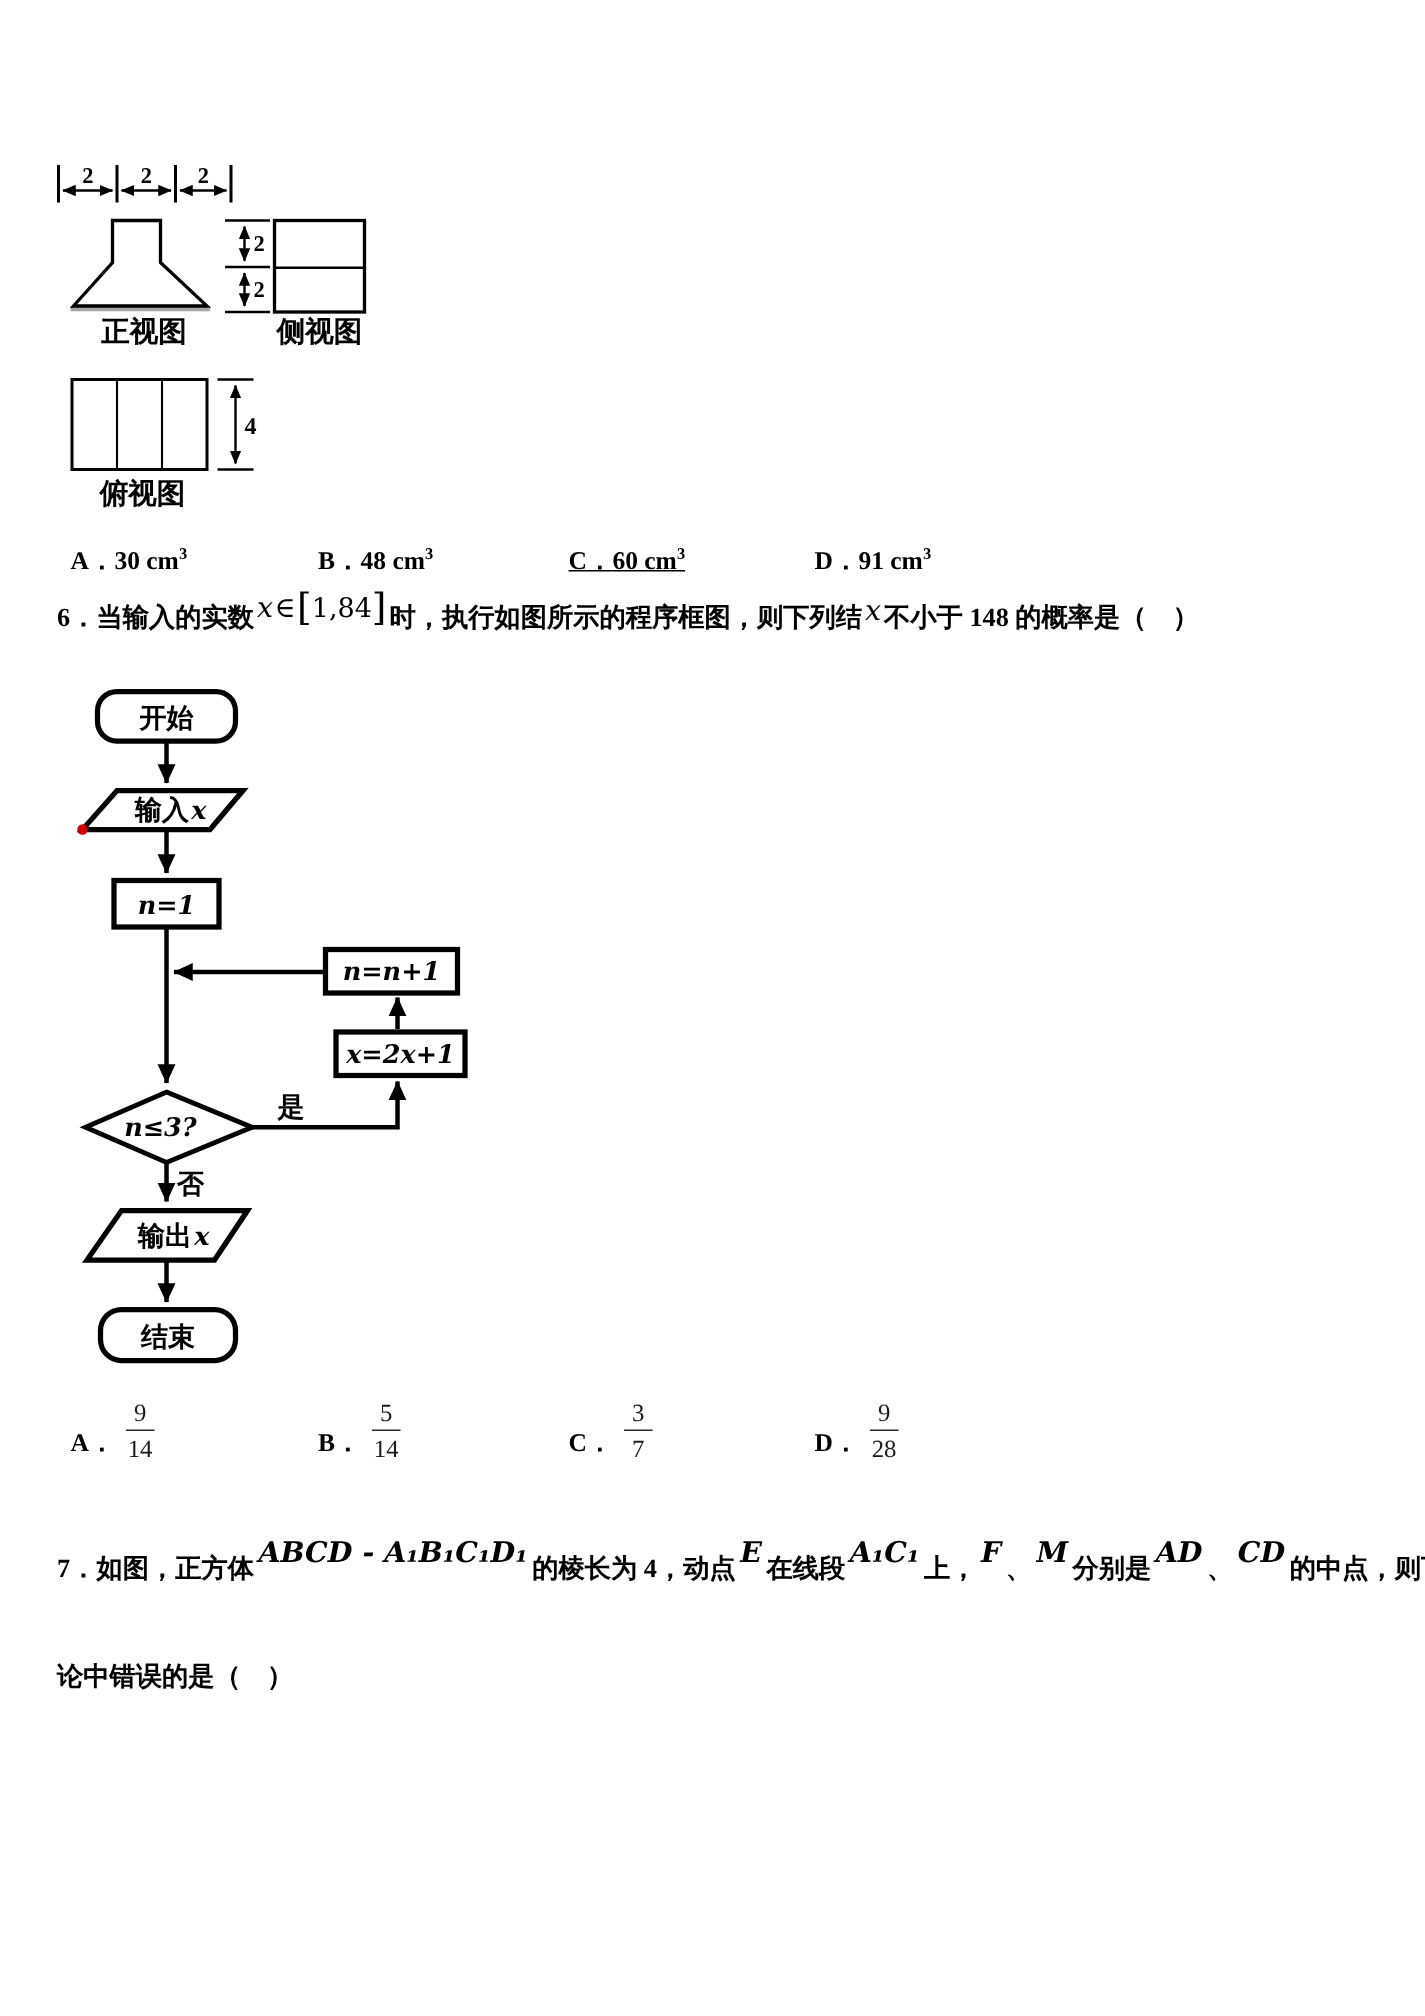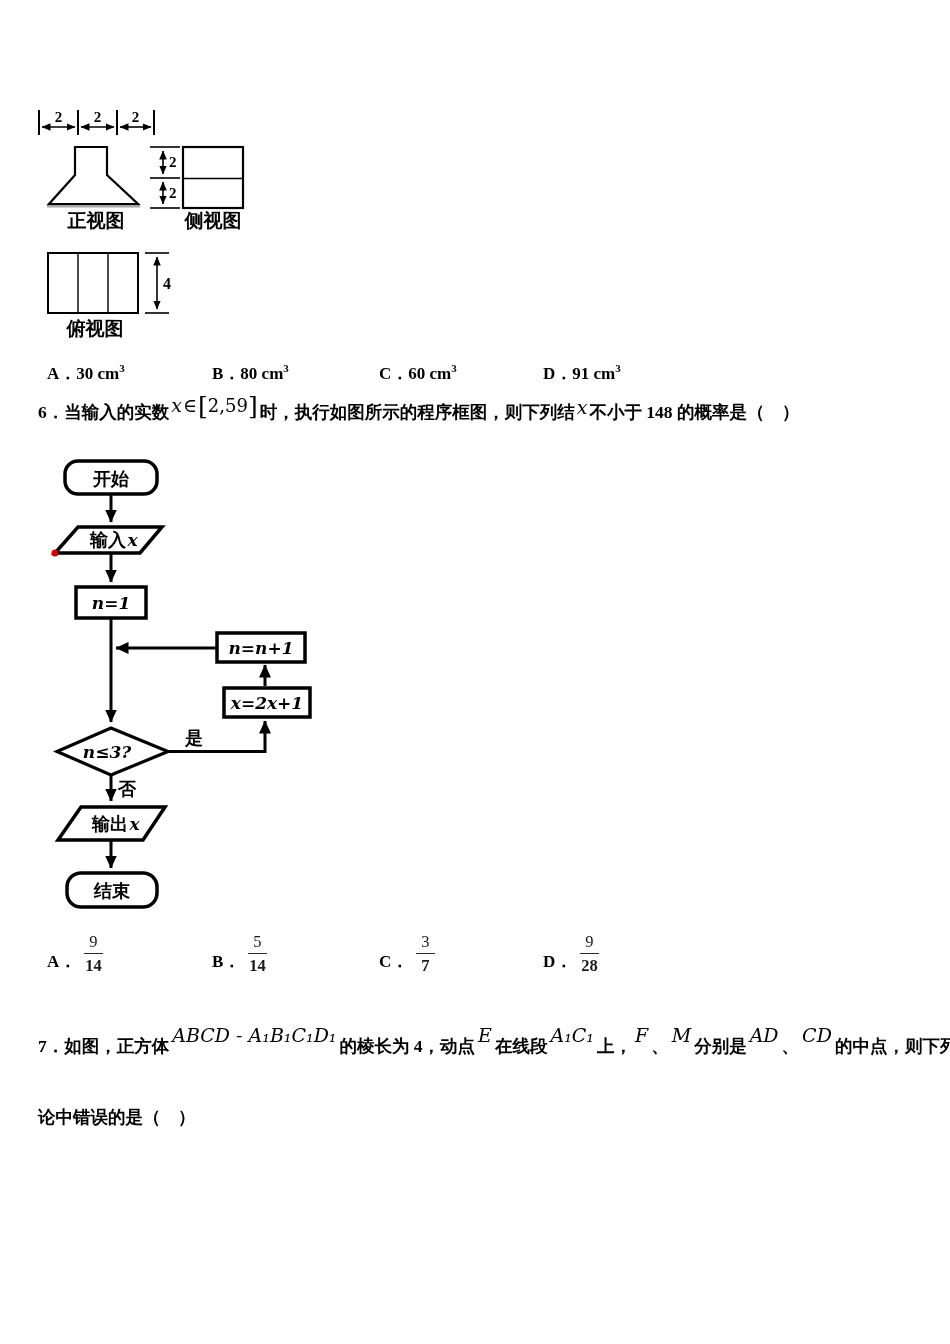--- a/index.html
+++ b/index.html
@@ -13,28 +13,28 @@
   .opt-label{font-weight:700;font-size:17px;}
   .opt-val{font-weight:700;font-size:17px;}
   .opt-val sup{font-size:11px;}
   
   .mformula{position:relative;top:-6px;font-size:19px;font-weight:400;margin:0 2px;}
   .mvar{font-family:"DejaVu Serif",serif;font-style:italic;}
   .mrel{font-family:"DejaVu Serif",serif;font-style:normal;padding:0 1px;}
   .mbracket{font-family:"DejaVu Serif",serif;font-size:25px;font-weight:400;vertical-align:-2px;}
   .mnum{font-family:"DejaVu Serif",serif;font-style:normal;font-size:18px;}
   .m7{position:relative;top:-10px;font-family:"DejaVu Serif",serif;font-style:italic;
-      font-size:19px;font-weight:400;margin:0 3px;text-align:center;}
+      font-size:19px;font-weight:700;margin:0 3px;text-align:center;}
   
   .frac-opt{position:absolute;display:inline-flex;align-items:flex-end;gap:8px;}
   .frac-opt .opt-label{padding-bottom:3px;}
   .frac{display:inline-block;text-align:center;font-size:16.5px;color:#1a1a1a;
         font-family:"Liberation Serif","DejaVu Serif",serif;}
   .frac .num{border-bottom:1.4px solid #2a2a2a;padding:0 5px 1px 5px;line-height:20px;}
-  .frac .den{padding-top:2px;line-height:20px;font-weight:bold;}
+  .frac .den{padding-top:2px;line-height:20px;}
   
   svg text{fill:#000;}
   .svg-cjk{font-family:"Liberation Serif","DejaVu Serif",serif;font-weight:700;font-size:18px;}
   .svg-cjk-label{font-family:"Liberation Serif","DejaVu Serif",serif;font-weight:800;font-size:19px;}
   .svg-dim{font-family:"Liberation Serif","DejaVu Serif",serif;font-weight:700;font-size:15px;}
   .svg-math{font-family:"DejaVu Serif",serif;font-style:italic;font-weight:700;font-size:17px;}
 </style>
 </head>
 <body>
 
@@ -89,31 +89,31 @@
     <line x1="122" y1="152" x2="122" y2="204" stroke="#000" stroke-width="1.6" marker-start="url(#adr)" marker-end="url(#ad)"></line>
     <text class="svg-dim" x="128" y="184" style="font-size:16px">4</text>
     <text class="svg-cjk-label" x="60" y="230" text-anchor="middle">俯视图</text>
   </g>
 </svg>
 
 <div class="abs" style="left:47px;top:362px;">
   <span class="opt-label">A．</span><span class="opt-val"><span>30 cm</span><sup>3</sup></span>
 </div>
 <div class="abs" style="left:212px;top:362px;">
-  <span class="opt-label">B．</span><span class="opt-val"><span>80 cm</span><sup>3</sup></span>
-</div>
-<div class="abs" style="left:379px;top:362px;">
+  <span class="opt-label">B．</span><span class="opt-val"><span>48 cm</span><sup>3</sup></span>
+</div>
+<div class="abs" style="left:379px;top:362px;text-decoration:underline;">
   <span class="opt-label">C．</span><span class="opt-val"><span>60 cm</span><sup>3</sup></span>
 </div>
 <div class="abs" style="left:543px;top:362px;">
   <span class="opt-label">D．</span><span class="opt-val"><span>91 cm</span><sup>3</sup></span>
 </div>
 
 <div class="abs cjk" style="left:38px;top:398px;">
-  <span>6．</span><span>当输入的实数</span><span class="mformula"><span class="mvar">x</span><span class="mrel">∈</span><span class="mbracket">[</span><span class="mnum">2,59</span><span class="mbracket">]</span></span><span>时，执行如图所示的程序框图，则下列结</span><span class="mformula" style="top:-4px"><span class="mvar">x</span></span><span>不小于 148 的概率是（　）</span>
+  <span>6．</span><span>当输入的实数</span><span class="mformula"><span class="mvar">x</span><span class="mrel">∈</span><span class="mbracket">[</span><span class="mnum">1,84</span><span class="mbracket">]</span></span><span>时，执行如图所示的程序框图，则下列结</span><span class="mformula" style="top:-4px"><span class="mvar">x</span></span><span>不小于 148 的概率是（　）</span>
 </div>
 
 <svg class="abs" style="left:50px;top:455px;" width="280" height="465" viewBox="0 0 280 465">
   <defs>
     <marker id="ab" markerUnits="userSpaceOnUse" markerWidth="14" markerHeight="14" refX="12.5" refY="7" orient="auto">
       <path d="M0,1 L13,7 L0,13 Z" fill="#000"></path>
     </marker>
   </defs>
 
   <rect x="15" y="6" width="92" height="33" rx="13" fill="#fff" stroke="#000" stroke-width="3.5"></rect>

